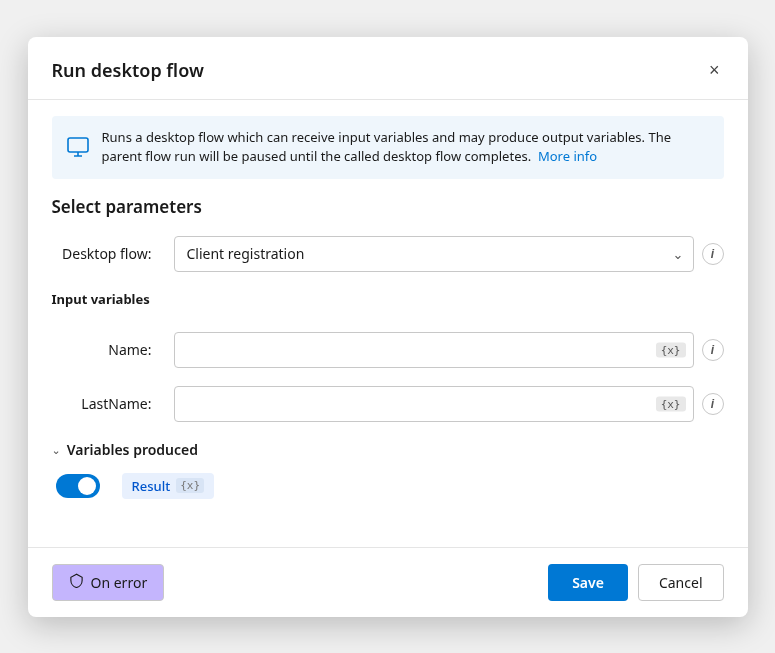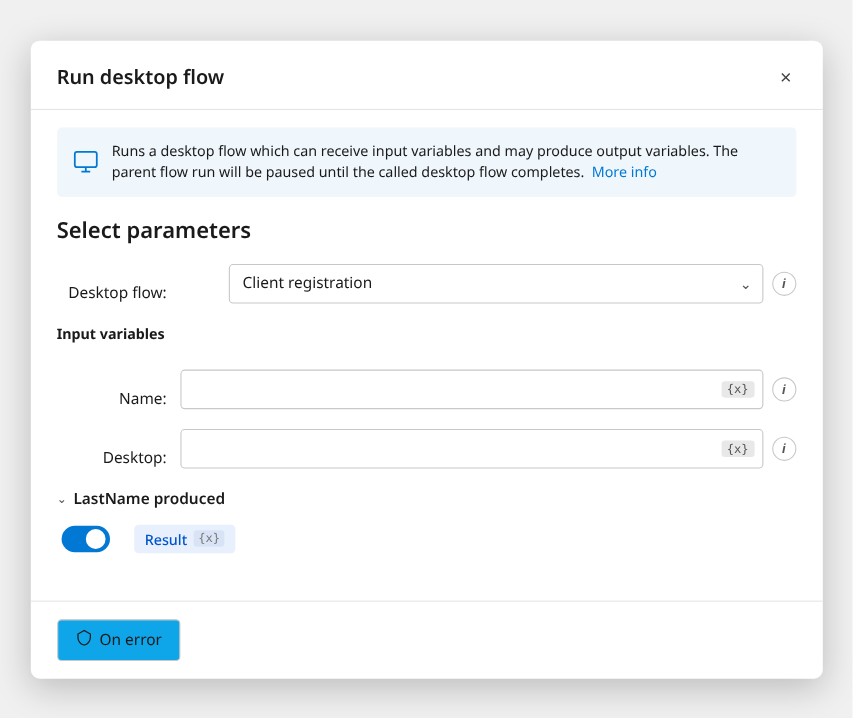--- a/index.html
+++ b/index.html
@@ -72,31 +72,31 @@
       text-decoration: none;
       cursor: pointer;
     }
 
     .dialog-body {
       padding: 0 24px;
       flex: 1;
     }
 
     .section-title {
-      font-size: 20px;
+      font-size: 17px;
       font-weight: 600;
       color: #1a1a1a;
       margin-bottom: 18px;
     }
 
     .form-row {
       display: flex;
-      align-items: flex-end;
+      align-items: center;
       margin-bottom: 18px;
-      gap: 12px;
+      gap: 22px;
     }
 
     .form-label {
       width: 100px;
       flex-shrink: 0;
       font-size: 14px;
       color: #1a1a1a;
       text-align: right;
     }
 
@@ -120,21 +120,20 @@
       border: 1px solid #c8c8c8;
       border-radius: 4px;
       padding: 0 36px 0 12px;
       font-size: 14px;
       font-family: inherit;
       background: #fff;
       appearance: none;
       -webkit-appearance: none;
       cursor: pointer;
       color: #1a1a1a;
-      margin-left: 44px;
     }
 
     .select-chevron {
       position: absolute;
       right: 10px;
       top: 50%;
       transform: translateY(-50%);
       pointer-events: none;
       color: #555;
       font-size: 13px;
@@ -283,21 +282,21 @@
       justify-content: space-between;
       padding: 16px 24px;
       border-top: 1px solid #e5e5e5;
       margin-top: auto;
     }
 
     .on-error-btn {
       display: flex;
       align-items: center;
       gap: 7px;
-      background: #0ea5e9;
+      background: #c4b5fd;
       border: 1px solid #c8c8c8;
       border-radius: 4px;
       padding: 8px 16px;
       cursor: pointer;
       font-size: 14px;
       font-family: inherit;
       color: #1a1a1a;
     }
 
     .footer-right {
@@ -388,34 +387,34 @@
       <div class="form-control-wrapper">
         <div class="input-field-wrapper">
           <input type="text" placeholder="" style="">
           <span class="input-x-badge">{x}</span>
         </div>
         <button class="info-circle-btn">i</button>
       </div>
     </div>
 
     <div class="form-row">
-      <span class="form-label">Desktop:</span>
+      <span class="form-label">LastName:</span>
       <div class="form-control-wrapper">
         <div class="input-field-wrapper">
           <input type="text" placeholder="" style="">
           <span class="input-x-badge">{x}</span>
         </div>
         <button class="info-circle-btn">i</button>
       </div>
     </div>
 
     <div class="variables-section">
       <div class="variables-header">
         <span class="chevron-down">⌄</span>
-        <span class="variables-title">LastName produced</span>
+        <span class="variables-title">Variables produced</span>
       </div>
       <div class="variables-row">
         <label class="toggle-switch">
           <input type="checkbox" checked="" style="">
           <span class="toggle-slider"></span>
         </label>
         <div class="result-badge">
           <span>Result</span>
           <span class="result-x">{x}</span>
         </div>
@@ -426,15 +425,19 @@
 
   <div class="dialog-footer">
     <button class="on-error-btn">
       <span class="shield-icon">
         <svg viewBox="0 0 24 24" fill="none" stroke="currentColor" stroke-width="1.8" xmlns="http://www.w3.org/2000/svg">
           <path d="M12 2L3 7v5c0 5.25 3.75 10.15 9 11.25C17.25 22.15 21 17.25 21 12V7L12 2z"></path>
         </svg>
       </span>
       <span>On error</span>
     </button>
+    <div class="footer-right">
+      <button class="save-btn">Save</button>
+      <button class="cancel-btn">Cancel</button>
+    </div>
   </div>
 
 </div>
 
 </body></html>

